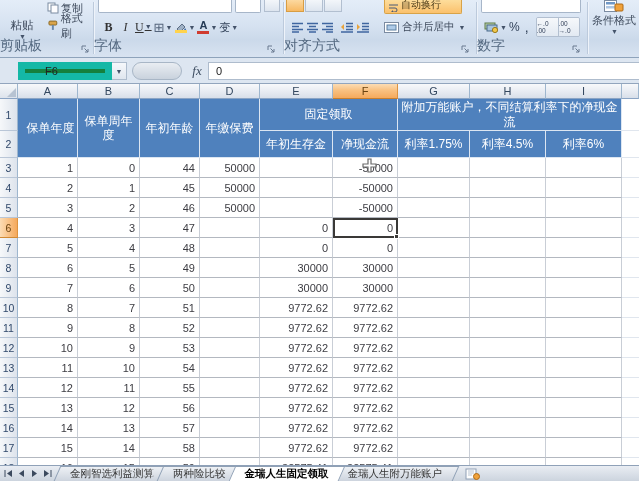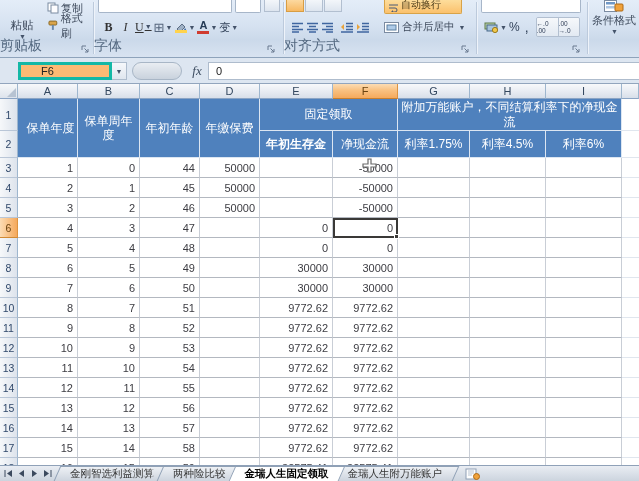--- a/index.html
+++ b/index.html
@@ -70,21 +70,21 @@
   .dec-btn + .dec-btn { border-left:1px solid #b2bfd0; }
 
   
   .cf { position:absolute; display:flex; flex-direction:column; align-items:center; }
   .cf .lbl { font-size:11px; color:#3e4a5c; margin-top:1px; }
 
   
   .fbar { position:absolute; left:0; top:58px; width:639px; height:26px;
     background:#dde6f1; border-bottom:1px solid #92a5bd; }
   .namebox { position:absolute; left:18px; top:4px; width:94px; height:18px;
-    background:#fdba74; border:3px solid #14b8a6; font-size:11px; color:#222;
+    background:#15803d; border:7px solid #14b8a6; font-size:11px; color:#222;
     display:flex; align-items:center; padding-left:20px; }
   .nb-arrow { position:absolute; left:112px; top:4px; width:15px; height:18px;
     display:flex; align-items:center; justify-content:center; font-size:7px;
     color:#44536a; border:1px solid #aebccd; border-left:none;
     background:linear-gradient(#f6f8fb,#dfe6ef); }
   .pill { position:absolute; left:132px; top:4px; width:50px; height:18px;
     border-radius:9px; background:linear-gradient(#e9edf2,#c9d2dd);
     border:1px solid #a8b6c6; }
   .fx { position:absolute; left:188px; top:4px; width:18px; height:18px;
     font-family:"Liberation Serif",serif; font-style:italic; font-size:13px;
@@ -313,20 +313,21 @@
           </span>
         <span class="dec-cluster">
           <span class="dec-btn">
               <span>←.0 .00</span>
             </span>
           <span class="dec-btn">
               <span>.00 →.0</span>
             </span>
         </span>
       </div>
+      <div class="glabel">数字</div>
       <div class="launcher" style="left:94px;">
         <svg width="11" height="11" viewBox="0 0 11 11">
             <path d="M2 2h4M2 2v4M4.5 4.5l3.5 3.5M8 5v3H5" fill="none" stroke="#68798f" stroke-width="1"></path>
           </svg>
       </div>
       <div class="gdiv"></div>
     </div>
 
     <div class="rgroup" style="left:588px;width:33px;">
       <div class="cf" style="left:4px;top:0;width:44px;">
@@ -364,21 +365,21 @@
       <div class="colhdr" style="grid-area: 1 / 11;"></div>
       <div class="rowhdr" style="grid-area: 2 / 1;">1</div>
       <div class="rowhdr" style="grid-area: 3 / 1;">2</div>
       <div class="blue" style="grid-area: 2 / 2 / span 2; padding-left: 8px;">保单年度</div>
       <div class="blue" style="grid-area: 2 / 3 / span 2;">保单周年度</div>
       <div class="blue" style="grid-area: 2 / 4 / span 2;">年初年龄</div>
       <div class="blue" style="grid-area: 2 / 5 / span 2;">年缴保费</div>
       <div class="blue" style="grid-area: 2 / 6 / auto / span 2;">固定领取</div>
       <div class="blue" style="grid-area: 2 / 8 / auto / span 3;">附加万能账户，不同结算利率下的净现金流</div>
       <div class="cell jcell" style="grid-area: 2 / 11;"></div>
-      <div class="blue" style="grid-area: 3 / 6; font-weight: bold;">年初生存金</div>
+      <div class="blue" style="grid-area: 3 / 6;">年初生存金</div>
       <div class="blue" style="grid-area: 3 / 7;">净现金流</div>
       <div class="blue" style="grid-area: 3 / 8;">利率1.75%</div>
       <div class="blue" style="grid-area: 3 / 9;">利率4.5%</div>
       <div class="blue" style="grid-area: 3 / 10;">利率6%</div>
       <div class="cell jcell" style="grid-area: 3 / 11;"></div>
       <div class="rowhdr">3</div>
       <div class="cell">1</div>
       <div class="cell">0</div>
       <div class="cell">44</div>
       <div class="cell">50000</div>

